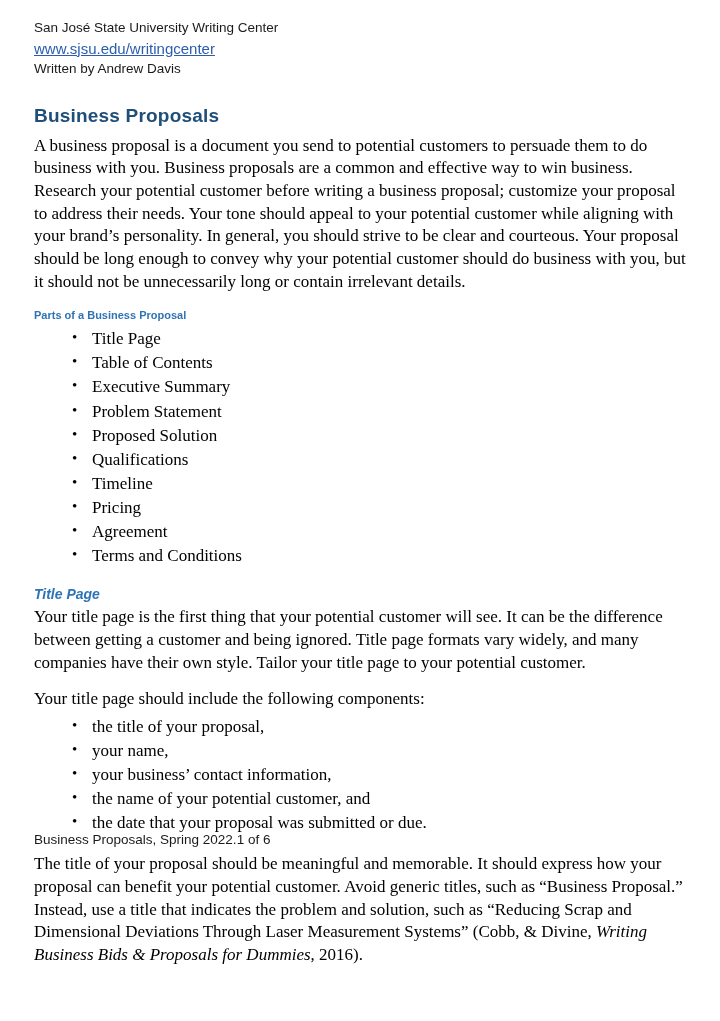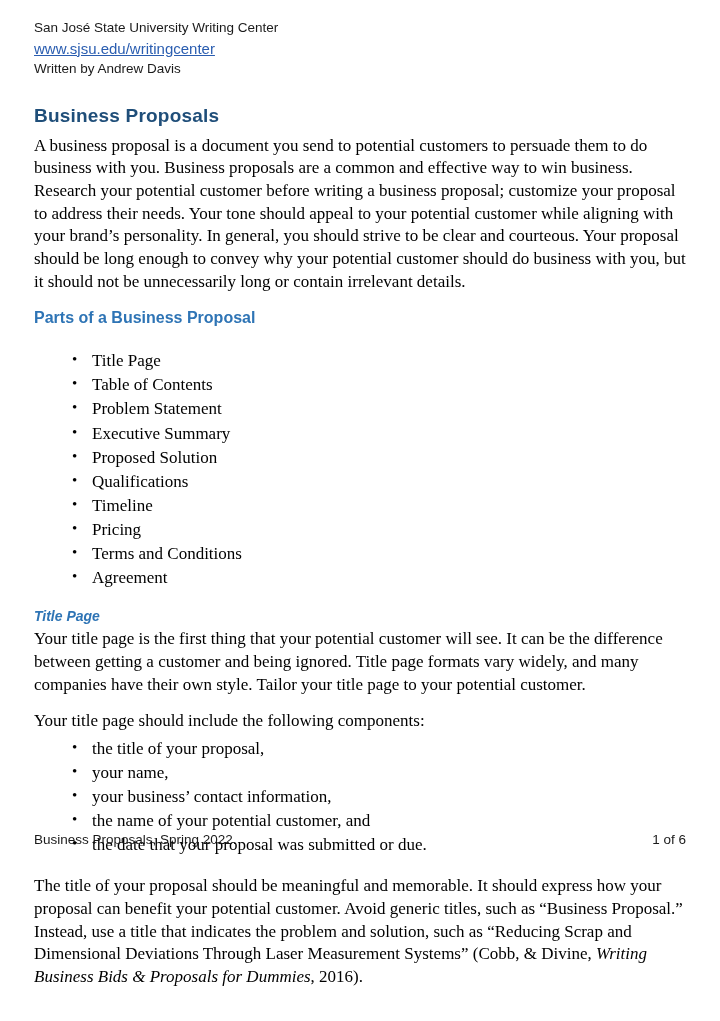--- a/index.html
+++ b/index.html
@@ -54,24 +54,24 @@
     font-size: 17px;
     line-height: 1.33;
     margin: 0 0 14px 0;
     text-align: left;
   }
   p.tight { margin-bottom: 2px; }
 
   
   .h2 {
     font-family: "Liberation Sans", sans-serif;
-    font-size: 16px;
+    font-size: 11px;
     font-weight: bold;
     color: #2e74b5;
-    margin: 16px 0 22px 0;
+    margin: 16px 0 6px 0;
   }
   
   .h3 {
     font-family: "Liberation Sans", sans-serif;
     font-size: 14px;
     font-weight: bold;
     font-style: italic;
     color: #2e74b5;
     margin: 18px 0 4px 0;
   }
@@ -101,21 +101,20 @@
   
   .footer {
     position: absolute;
     left: 34px;
     right: 34px;
     bottom: 22px;
     font-family: "Liberation Sans", sans-serif;
     font-size: 13.5px;
     color: #1a1a1a;
     display: flex;
-    justify-content: space-between;
     align-items: baseline;
   }
 </style>
 </head>
 <body>
 
 <div class="page">
 
   <div class="doc-header">
     <span class="line">San José State University Writing Center</span>
@@ -125,28 +124,28 @@
 
   <div class="doc-title">Business Proposals</div>
 
   <p class="body">A business proposal is a document you send to potential customers to persuade them to do business with you. Business proposals are a common and effective way to win business. Research your potential customer before writing a business proposal; customize your proposal to address their needs. Your tone should appeal to your potential customer while aligning with your brand’s personality. In general, you should strive to be clear and courteous. Your proposal should be long enough to convey why your potential customer should do business with you, but it should not be unnecessarily long or contain irrelevant details.</p>
 
   <div class="h2">Parts of a Business Proposal</div>
 
   <ul class="bullets">
     <li>Title Page</li>
     <li>Table of Contents</li>
+    <li>Executive Summary</li>
     <li>Problem Statement</li>
-    <li>Executive Summary</li>
     <li>Proposed Solution</li>
     <li>Qualifications</li>
     <li>Timeline</li>
     <li>Pricing</li>
+    <li>Agreement</li>
     <li>Terms and Conditions</li>
-    <li>Agreement</li>
   </ul>
 
   <div class="h3">Title Page</div>
   <p class="body">Your title page is the first thing that your potential customer will see. It can be the difference between getting a customer and being ignored. Title page formats vary widely, and many companies have their own style. Tailor your title page to your potential customer.</p>
   <p class="body tight">Your title page should include the following components:</p>
 
   <ul class="bullets">
     <li>the title of your proposal,</li>
     <li>your name,</li>
     <li>your business’ contact information,</li>

